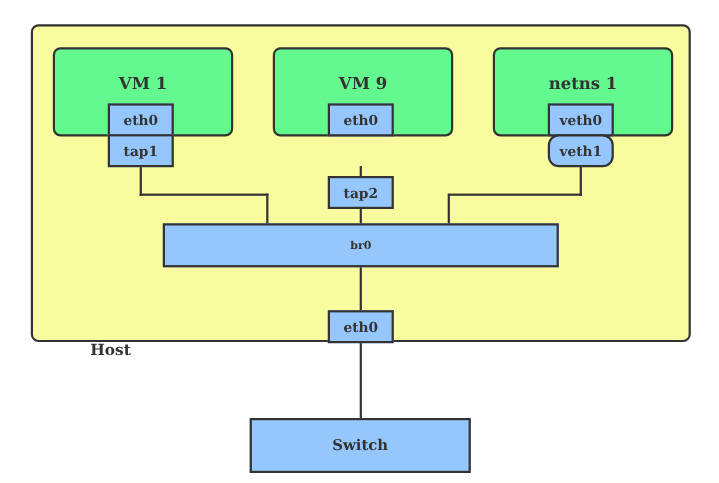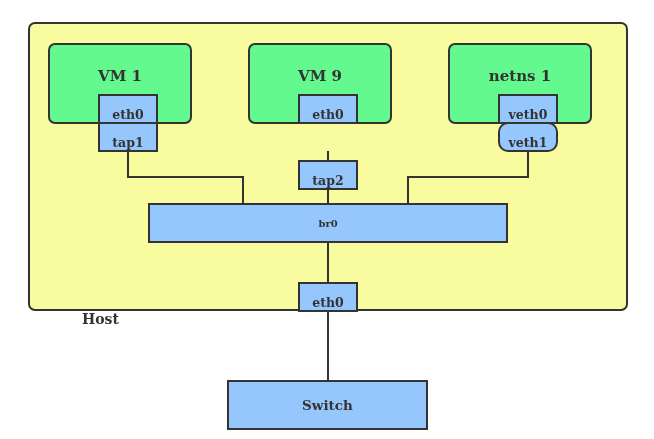--- a/index.html
+++ b/index.html
@@ -28,36 +28,36 @@
     color: var(--text);
     font-weight: bold;
   }
   .host {
     left: 28px; top: 22px; width: 600px; height: 289px;
     background: var(--host-fill);
     border-radius: 7px;
     z-index: 1;
   }
   .group {
-    top: 43px; width: 144px; height: 81px;
+    top: 43px; width: 164px; height: 81px;
     background: var(--group-fill);
     border-radius: 7px;
     z-index: 2;
   }
   .group-label {
     position: absolute;
     left: 0; right: 0; top: 24px;
     text-align: center;
     font-size: 15px;
     line-height: 15px;
   }
   .iface {
     width: 60px; height: 30px;
     background: var(--node-fill);
-    display: flex; align-items: flex-end; justify-content: center;
+    display: flex; align-items: center; justify-content: center;
     font-size: 12.5px;
     z-index: 4;
   }
   .bar {
     background: var(--node-fill);
     display: flex; align-items: center; justify-content: center;
     font-size: 10px;
     z-index: 4;
   }
   .host-label {

